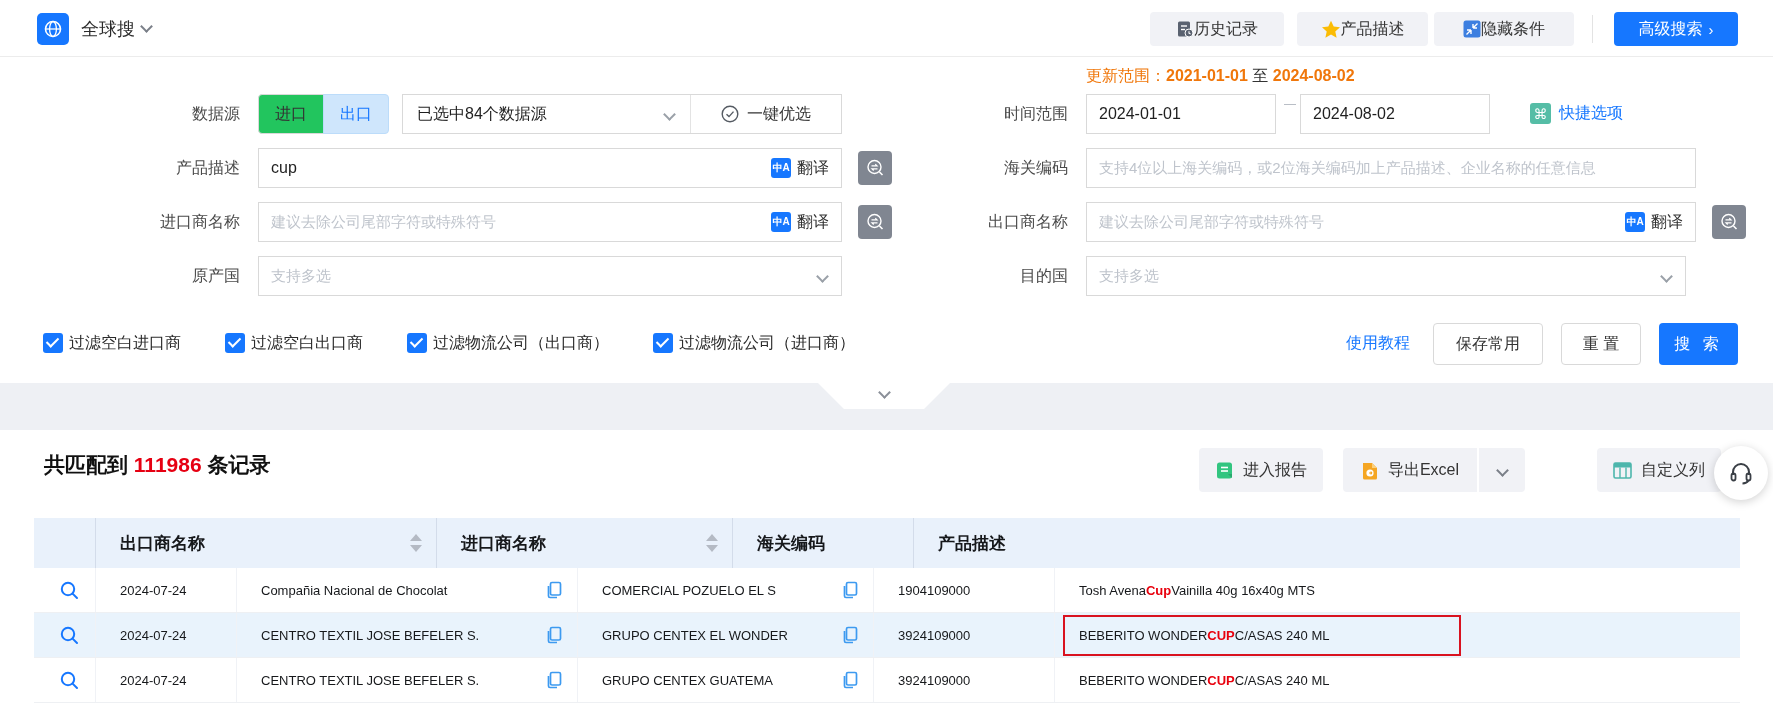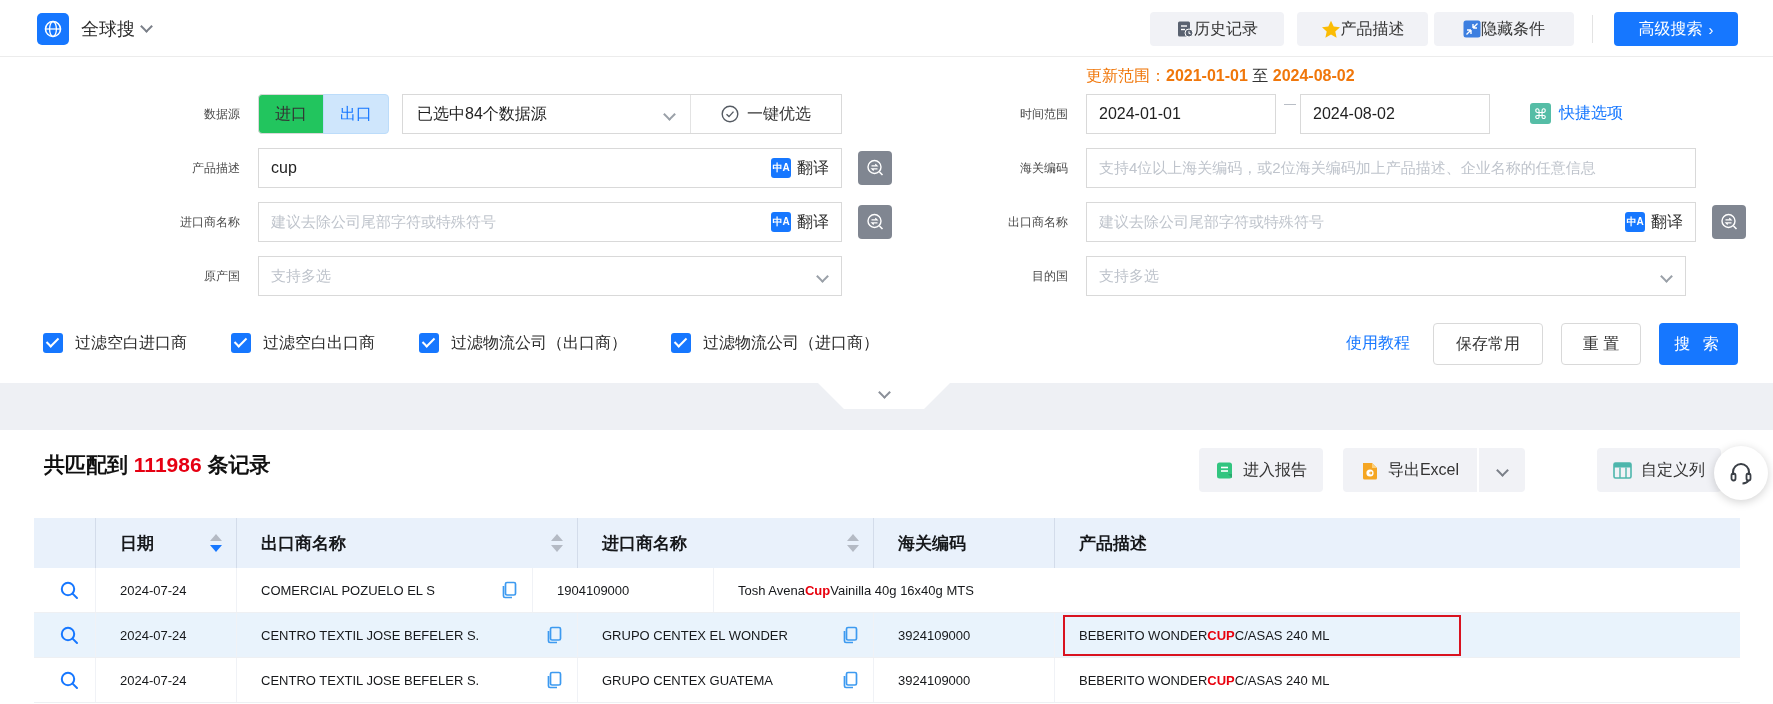--- a/index.html
+++ b/index.html
@@ -22,21 +22,21 @@
   #btn-history { left:1150px; width:134px; }
   #btn-fav { left:1297px; width:131px; }
   #btn-hide { left:1434px; width:140px; }
   #top-divider { position:absolute; left:1592px; top:15px; width:1px; height:28px; background:#e3e3e3; }
   #btn-advanced { position:absolute; left:1614px; top:12px; width:124px; height:34px;
     background:#1677ff; color:#fff; border-radius:4px; display:flex; align-items:center;
     justify-content:center; gap:6px; font-size:16px; cursor:pointer; }
   #btn-advanced .arrow { font-size:15px; }
 
   
-  .flabel { position:absolute; width:240px; text-align:right; font-size:12px; color:#4a4a4a; line-height:40px; }
+  .flabel { position:absolute; width:240px; text-align:right; font-size:16px; color:#4a4a4a; line-height:40px; }
   .inp { position:absolute; height:40px; border:1px solid #d9d9d9; border-radius:0; background:#fff;
     display:flex; align-items:center; }
   .inp input { border:none; outline:none; flex:1; height:100%; font-size:16px; color:#1f1f1f;
     padding:0 12px; background:transparent; font-family:inherit; }
   .inp input::placeholder { color:#bfc4cc; font-size:15px; }
   .seg { position:absolute; top:94px; height:40px; width:66px; display:flex; align-items:center;
     justify-content:center; font-size:16px; cursor:pointer; }
   #seg-import { left:258px; border:1px solid #d9d9d9; border-radius:4px 0 0 4px; color:#333; background:#22c55e;}
   #seg-export { left:323px; border:1px solid #bcdcfa; border-radius:0 4px 4px 0; color:#1677ff; background:#cfe6fc;}
   #src-group { left:402px; top:94px; width:440px; }
@@ -57,21 +57,21 @@
   #update-range .zhi { color:#333; font-weight:normal; }
   #date-dash { position:absolute; left:1284px; top:104px; width:12px; height:1px; background:#b9bec6; }
   #quick-opts { position:absolute; left:1530px; top:103px; display:flex; align-items:center; gap:8px; cursor:pointer; }
   #quick-opts .ico { width:21px; height:21px; background:#55bda6; border-radius:3px; color:#fff;
     font-size:14px; display:flex; align-items:center; justify-content:center; }
   #quick-opts .txt { font-size:16px; color:#1677ff; }
   .in-chev { margin-right:14px; border-color:#9aa0a8; }
 
   
   #cb-row { position:absolute; left:43px; top:330px; height:26px; display:flex; gap:0; }
-  .cb-item { display:flex; align-items:center; gap:12px; margin-right:44px; cursor:pointer;text-align:right; }
+  .cb-item { display:flex; align-items:center; gap:6px; margin-right:44px; cursor:pointer;text-align:right; }
   .cb-box { width:20px; height:20px; background:#1677ff; border-radius:3px; position:relative; }
   .cb-box::after { content:""; position:absolute; left:6px; top:2px; width:5px; height:10px;
     border-right:2px solid #fff; border-bottom:2px solid #fff; transform:rotate(45deg); }
   .cb-label { font-size:16px; color:#2b2b2b; }
   #tutorial-link { position:absolute; left:1346px; top:333px; font-size:16px; color:#1677ff; cursor:pointer; }
   .form-act-btn { position:absolute; top:323px; height:42px; background:#fff; border:1px solid #d9d9d9;
     border-radius:4px; font-size:16px; color:#333; display:flex; align-items:center; justify-content:center; cursor:pointer;}
   #btn-save { left:1433px; width:110px; }
   #btn-reset { left:1561px; width:80px; }
   #btn-search { position:absolute; left:1659px; top:323px; width:79px; height:42px; background:#1677ff;
@@ -350,27 +350,20 @@
           <path d="M6 16 v-3 a8 8 0 0 1 16 0 v3" fill="none" stroke="#3a3f46" stroke-width="2"></path>
           <rect x="4.5" y="14.5" width="4" height="7" rx="2" fill="none" stroke="#3a3f46" stroke-width="1.8"></rect>
           <rect x="19.5" y="14.5" width="4" height="7" rx="2" fill="none" stroke="#3a3f46" stroke-width="1.8"></rect>
           <path d="M21.5 21.5 a7 5 0 0 1 -6 3" fill="none" stroke="#3a3f46" stroke-width="1.8"></path>
         </svg>
     </div>
 
     <div id="tbl">
       <div class="thead">
         <div class="th c0"></div>
-        <div class="th c1">
-          <span>日期</span>
-          <span class="sorter">
-              <span class="tri-up"></span>
-              <span class="tri-dn active"></span>
-            </span>
-        </div>
         <div class="th c2">
           <span>出口商名称</span>
           <span class="sorter">
               <span class="tri-up"></span>
               <span class="tri-dn"></span>
             </span>
         </div>
         <div class="th c3">
           <span>进口商名称</span>
           <span class="sorter">
@@ -389,20 +382,29 @@
           <div class="trow">
             <div class="td c0">
               <span class="mag">
                 <svg width="21" height="21" viewBox="0 0 21 21">
                   <circle cx="9" cy="9" r="6.2" fill="none" stroke="#1677ff" stroke-width="2"></circle>
                   <line x1="13.6" y1="13.6" x2="18" y2="18" stroke="#1677ff" stroke-width="2" stroke-linecap="round"></line>
                 </svg>
               </span>
             </div>
             <div class="td c1">2024-07-24</div>
+            <div class="td c2">
+              <span>Compañia Nacional de Chocolat</span>
+              <span class="copy">
+                <svg width="18" height="18" viewBox="0 0 18 18">
+                  <rect x="5.5" y="1.5" width="10" height="12.5" rx="1.5" fill="none" stroke="#3d9af0" stroke-width="1.7"></rect>
+                  <path d="M3.5 5 v10 a1.5 1.5 0 0 0 1.5 1.5 h7" fill="none" stroke="#3d9af0" stroke-width="1.7"></path>
+                </svg>
+              </span>
+            </div>
             <div class="td c3">
               <span>COMERCIAL POZUELO EL S</span>
               <span class="copy">
                 <svg width="18" height="18" viewBox="0 0 18 18">
                   <rect x="5.5" y="1.5" width="10" height="12.5" rx="1.5" fill="none" stroke="#3d9af0" stroke-width="1.7"></rect>
                   <path d="M3.5 5 v10 a1.5 1.5 0 0 0 1.5 1.5 h7" fill="none" stroke="#3d9af0" stroke-width="1.7"></path>
                 </svg>
               </span>
             </div>
             <div class="td c4">1904109000</div>

